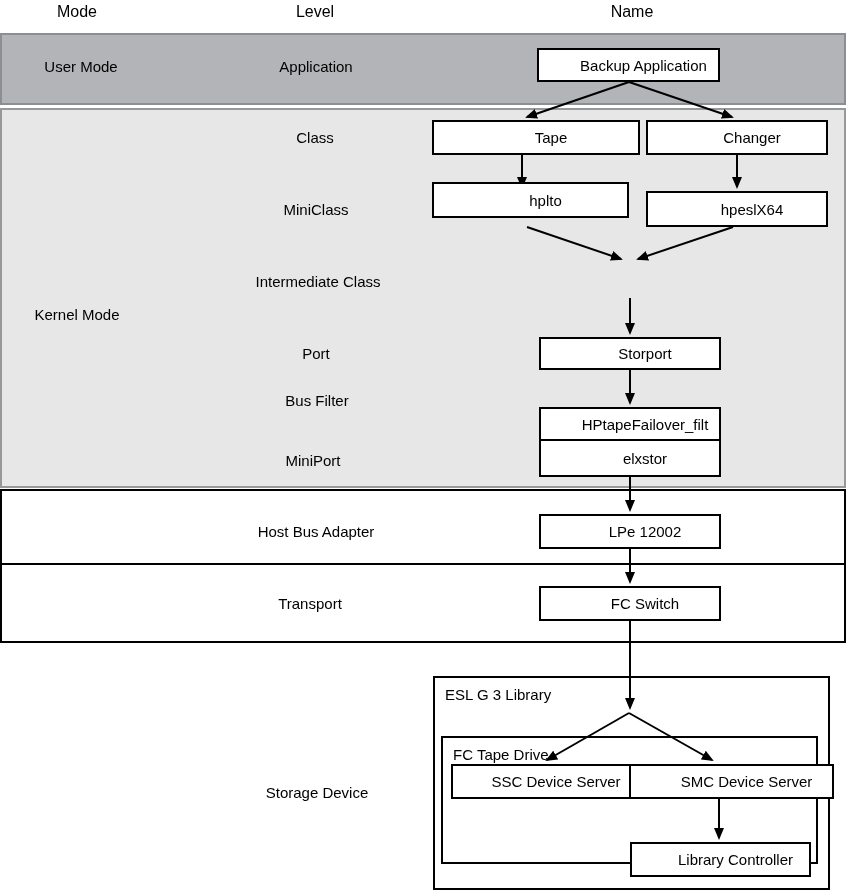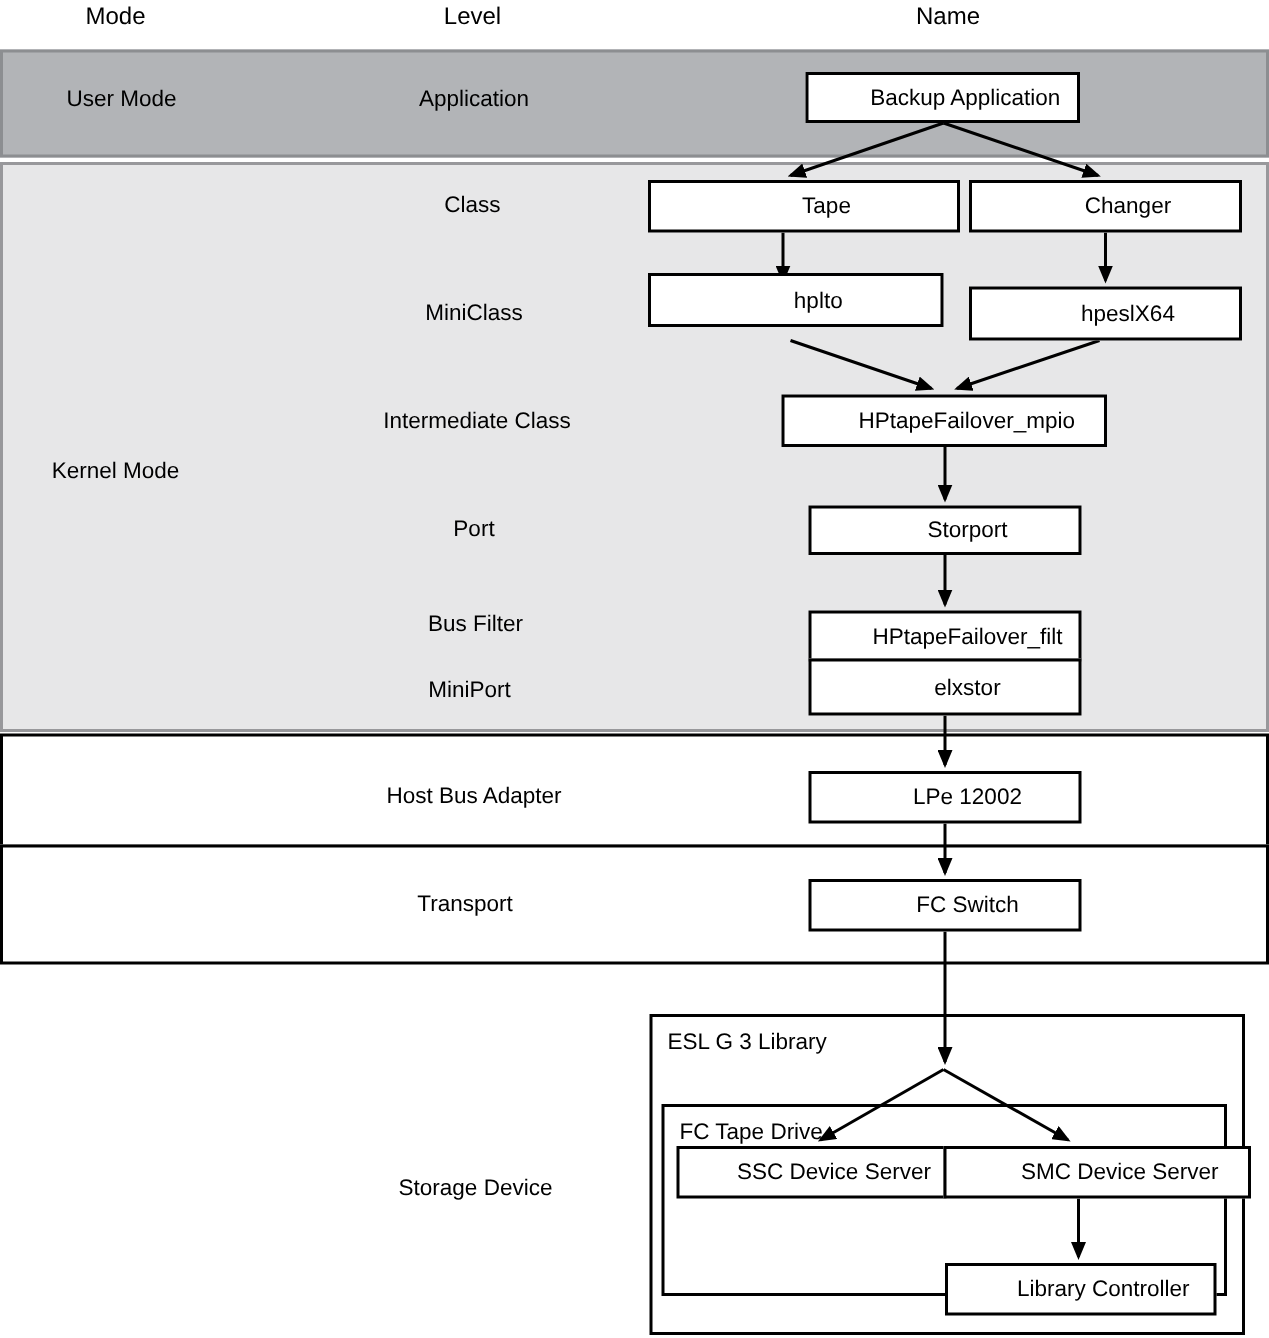--- a/index.html
+++ b/index.html
@@ -78,32 +78,31 @@
   <div class="lbl hdr" style="left:632px; top:12px;">Name</div>
 
   <div class="lbl" style="left:81px; top:66px;">User Mode</div>
   <div class="lbl" style="left:77px; top:314px;">Kernel Mode</div>
 
   <div class="lbl" style="left:316px; top:66px;">Application</div>
   <div class="lbl" style="left:315px; top:137px;">Class</div>
   <div class="lbl" style="left:316px; top:209px;">MiniClass</div>
   <div class="lbl" style="left:318px; top:281px;">Intermediate Class</div>
   <div class="lbl" style="left:316px; top:353px;">Port</div>
-  <div class="lbl" style="left:317px; top:416px;">Bus Filter</div>
+  <div class="lbl" style="left:317px; top:400px;">Bus Filter</div>
   <div class="lbl" style="left:313px; top:460px;">MiniPort</div>
   <div class="lbl" style="left:316px; top:531px;">Host Bus Adapter</div>
   <div class="lbl" style="left:310px; top:603px;text-align:right;">Transport</div>
   <div class="lbl" style="left:317px; top:792px;">Storage Device</div>
 
   <div class="node" style="left:537px; top:48px;  width:183px; height:34px;">Backup Application</div>
   <div class="node" style="left:432px; top:120px; width:208px; height:35px;">Tape</div>
   <div class="node" style="left:646px; top:120px; width:182px; height:35px;">Changer</div>
   <div class="node" style="left:432px; top:182px; width:197px; height:36px;">hplto</div>
   <div class="node" style="left:646px; top:191px; width:182px; height:36px;">hpeslX64</div>
-  <div class="node" style="left:521px; top:263px; width:217px; height:35px;">HPtapeFailover_mpio</div>
   <div class="node" style="left:539px; top:407px; width:182px; height:34px;">HPtapeFailover_filt</div>
   <div class="node" style="left:539px; top:337px; width:182px; height:33px;">Storport</div>
   <div class="node" style="left:539px; top:439px; width:182px; height:38px;">elxstor</div>
   <div class="node" style="left:539px; top:514px; width:182px; height:35px;">LPe 12002</div>
   <div class="node" style="left:539px; top:586px; width:182px; height:35px;">FC Switch</div>
   <div class="node" style="left:451px; top:764px; width:180px; height:35px;">SSC Device Server</div>
   <div class="node" style="left:629px; top:764px; width:205px; height:35px;">SMC Device Server</div>
   <div class="node" style="left:630px; top:842px; width:181px; height:35px;">Library Controller</div>
 
 </div>

